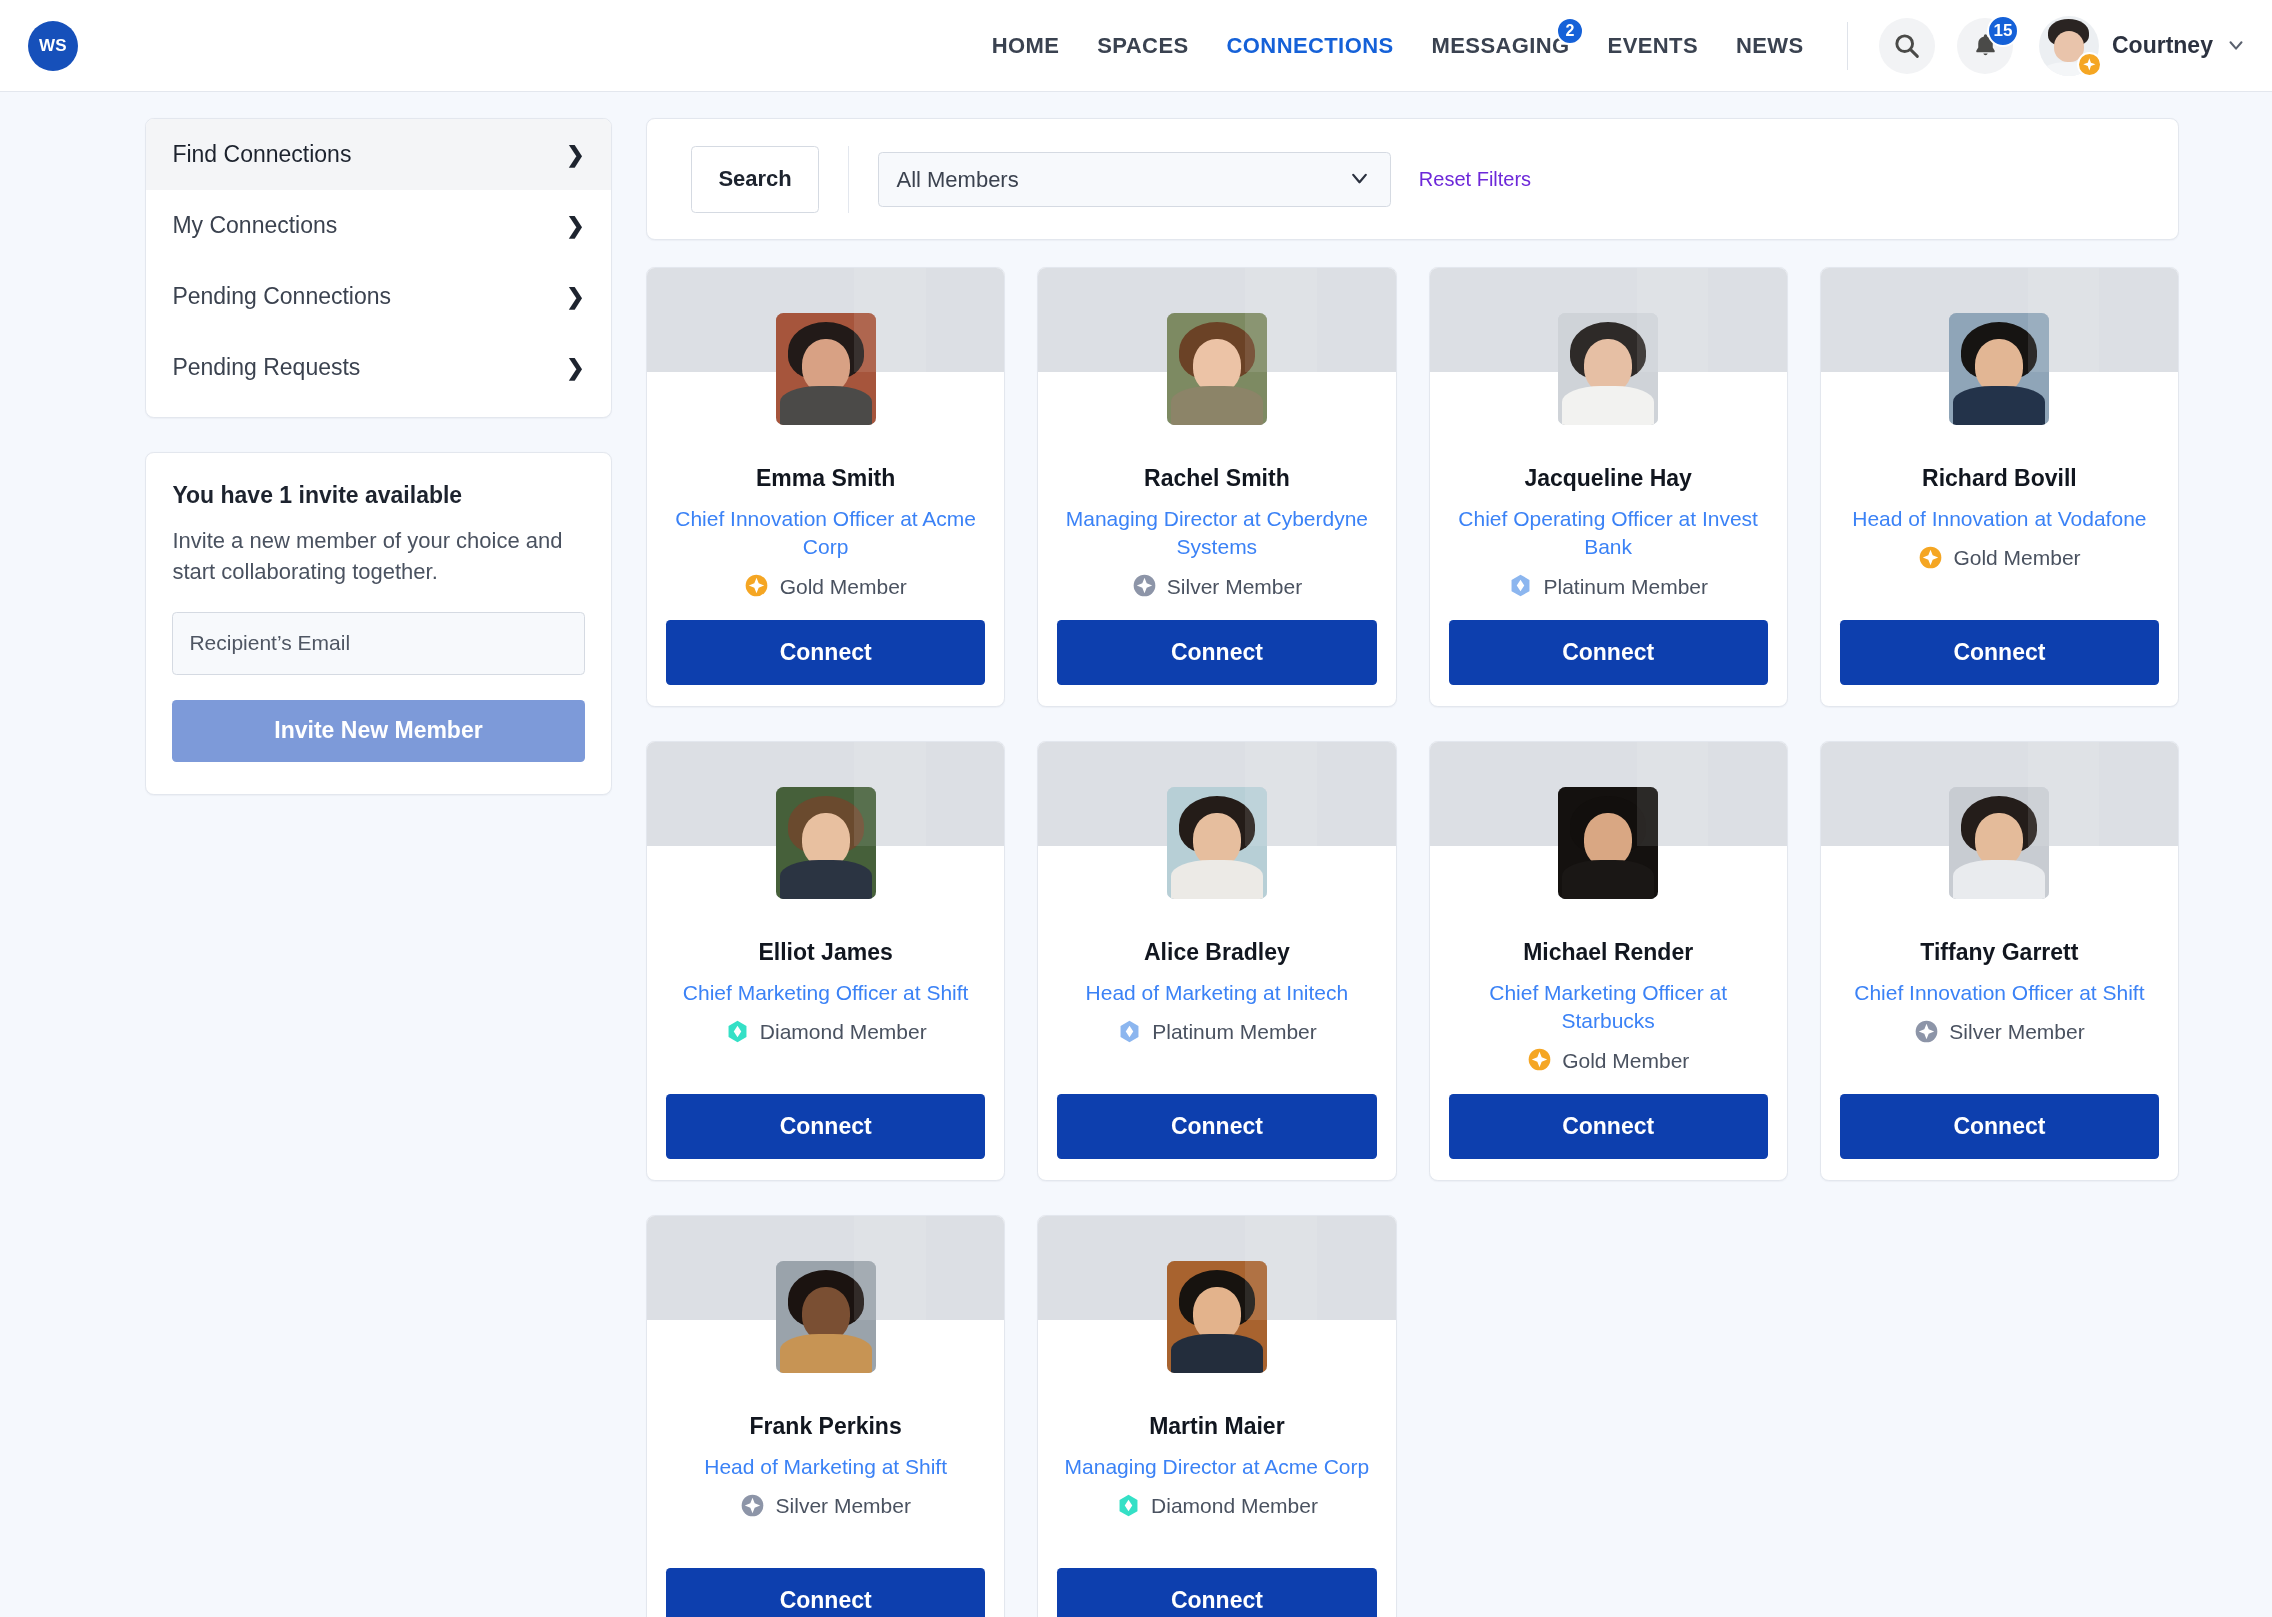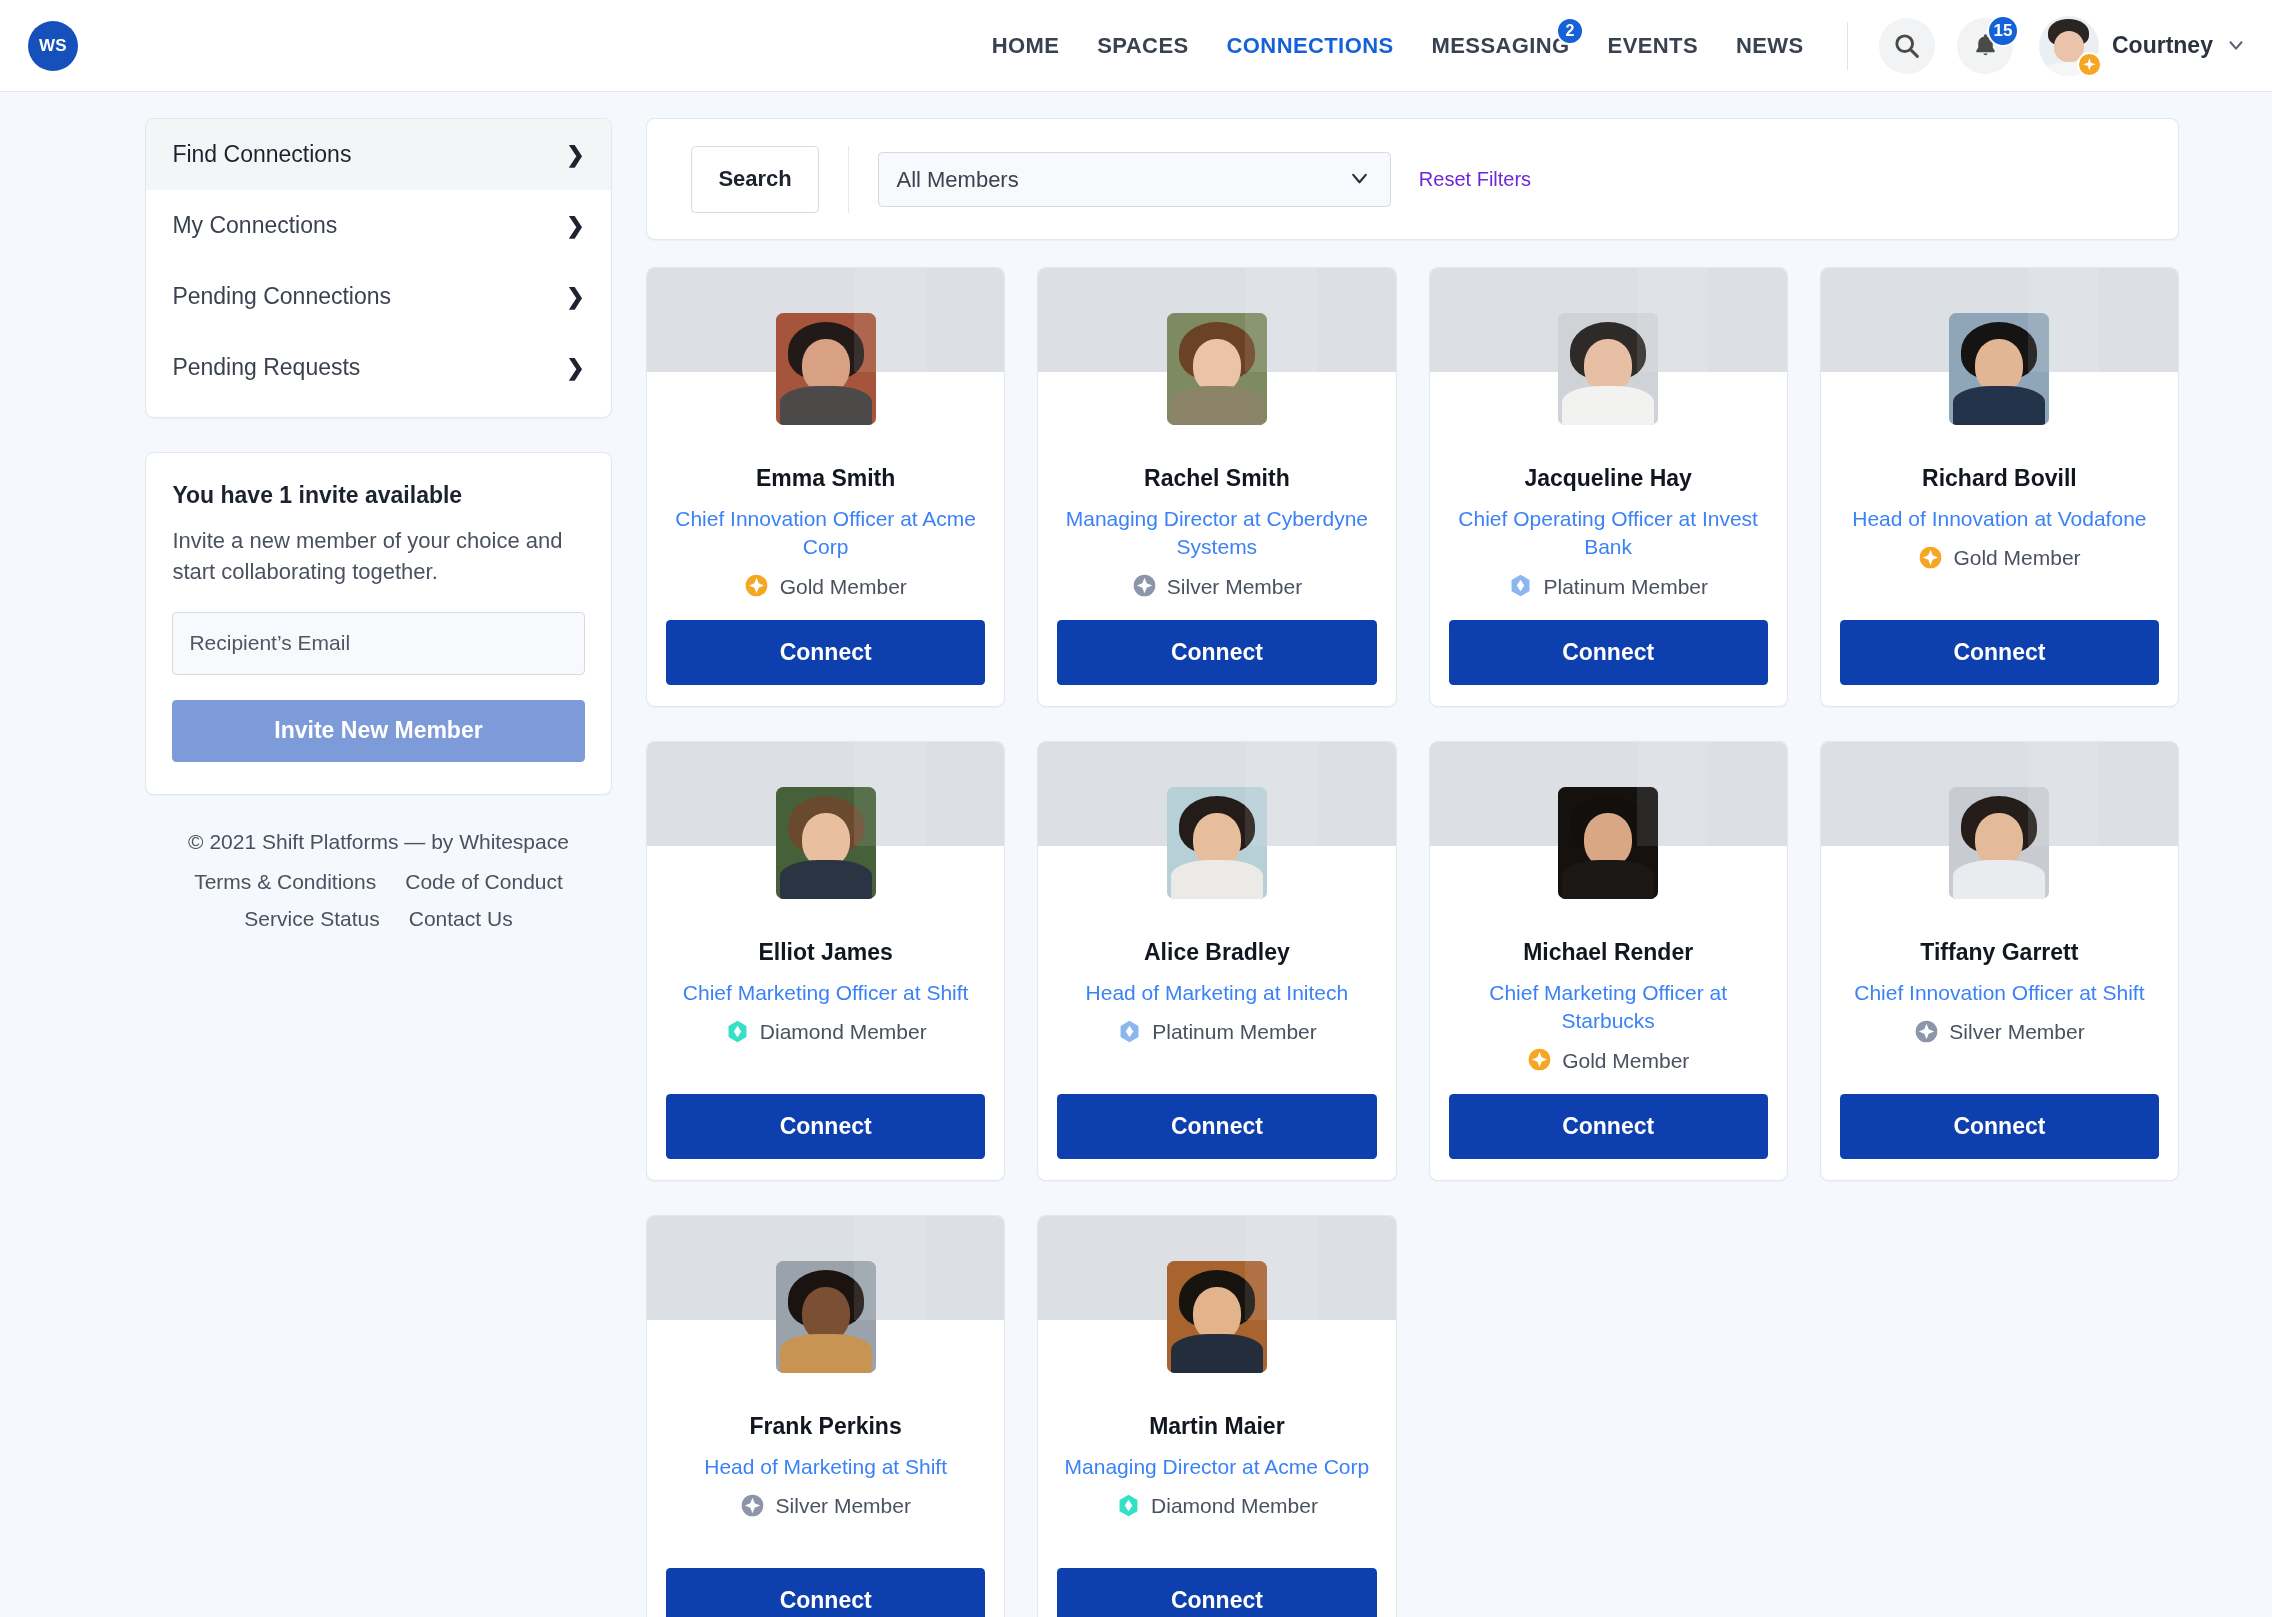--- a/index.html
+++ b/index.html
@@ -308,31 +308,20 @@
       <div class="nav-pad"></div>
     </div>
 
     <div class="panel invite">
       <h3>You have 1 invite available</h3>
       <p>Invite a new member of your choice and start collaborating together.</p>
       <input class="email-input" type="text" placeholder="Recipient’s Email" style="">
       <button class="invite-btn">Invite New Member</button>
     </div>
 
-    <div class="foot">
-      <div class="foot-copy">© 2021 Shift Platforms — by Whitespace</div>
-      <div class="foot-row" id="foot-row1">
-          <span class="foot-link">Terms &amp; Conditions</span>
-          <span class="foot-link">Code of Conduct</span>
-        </div>
-      <div class="foot-row" id="foot-row2">
-          <span class="foot-link">Service Status</span>
-          <span class="foot-link">Contact Us</span>
-        </div>
-    </div>
   </div>
 
   <div class="right-col">
 
     <div class="searchbar">
       <button class="search-btn">Search</button>
       <div class="sep"></div>
       <div class="select-wrap">
         <select id="member-filter"><option value="All Members">All Members</option><option value="Gold Member">Gold Member</option><option value="Silver Member">Silver Member</option><option value="Platinum Member">Platinum Member</option><option value="Diamond Member">Diamond Member</option></select>
         <span class="dn">

